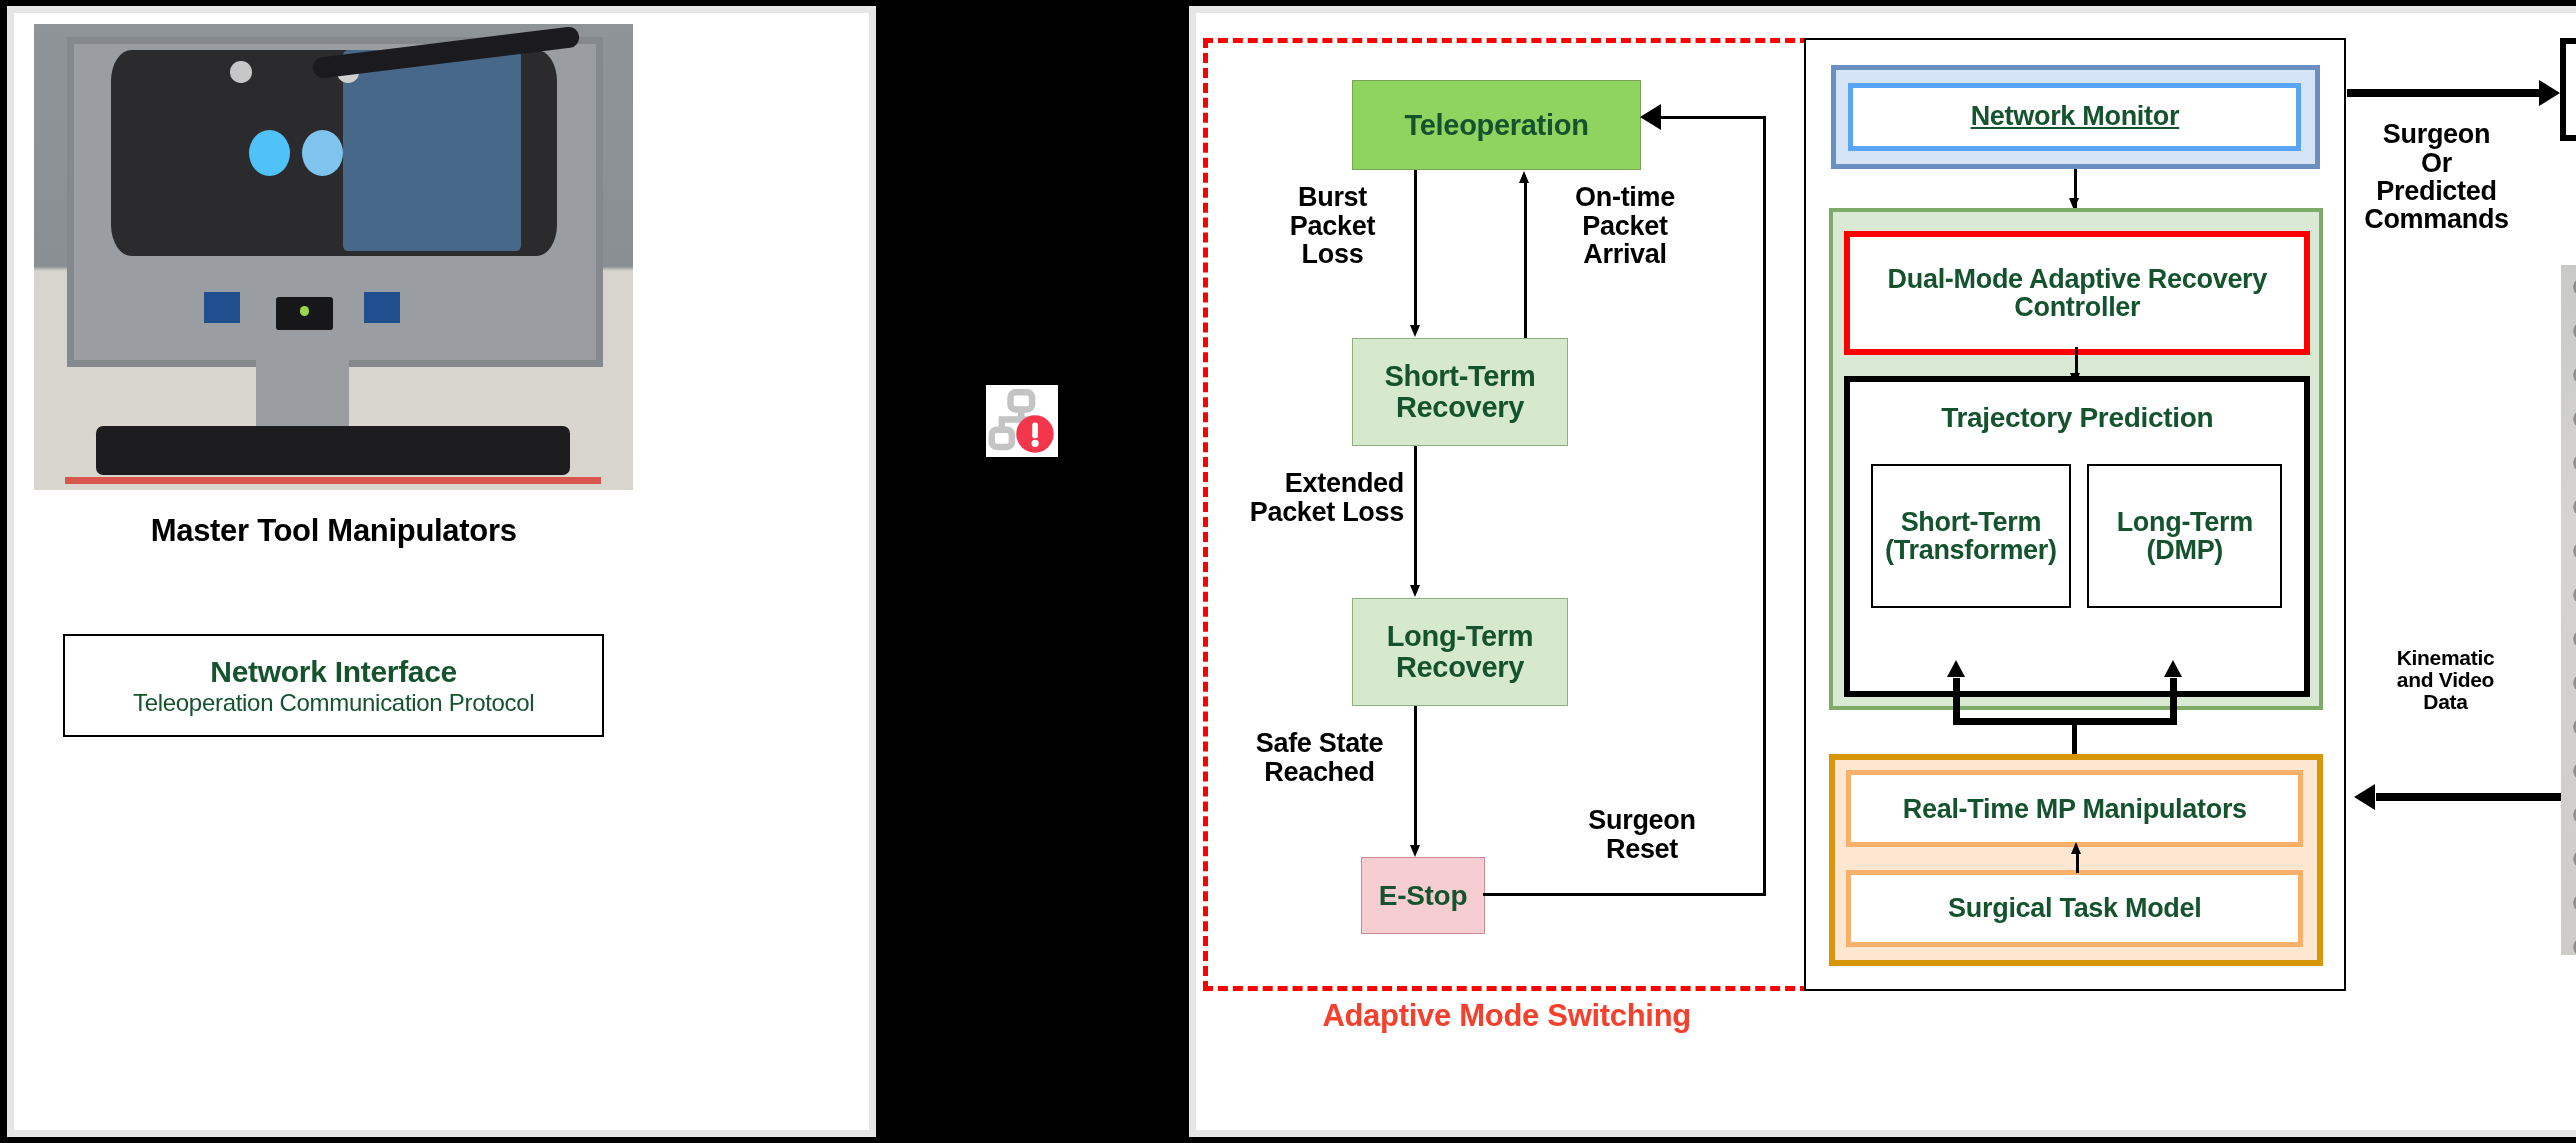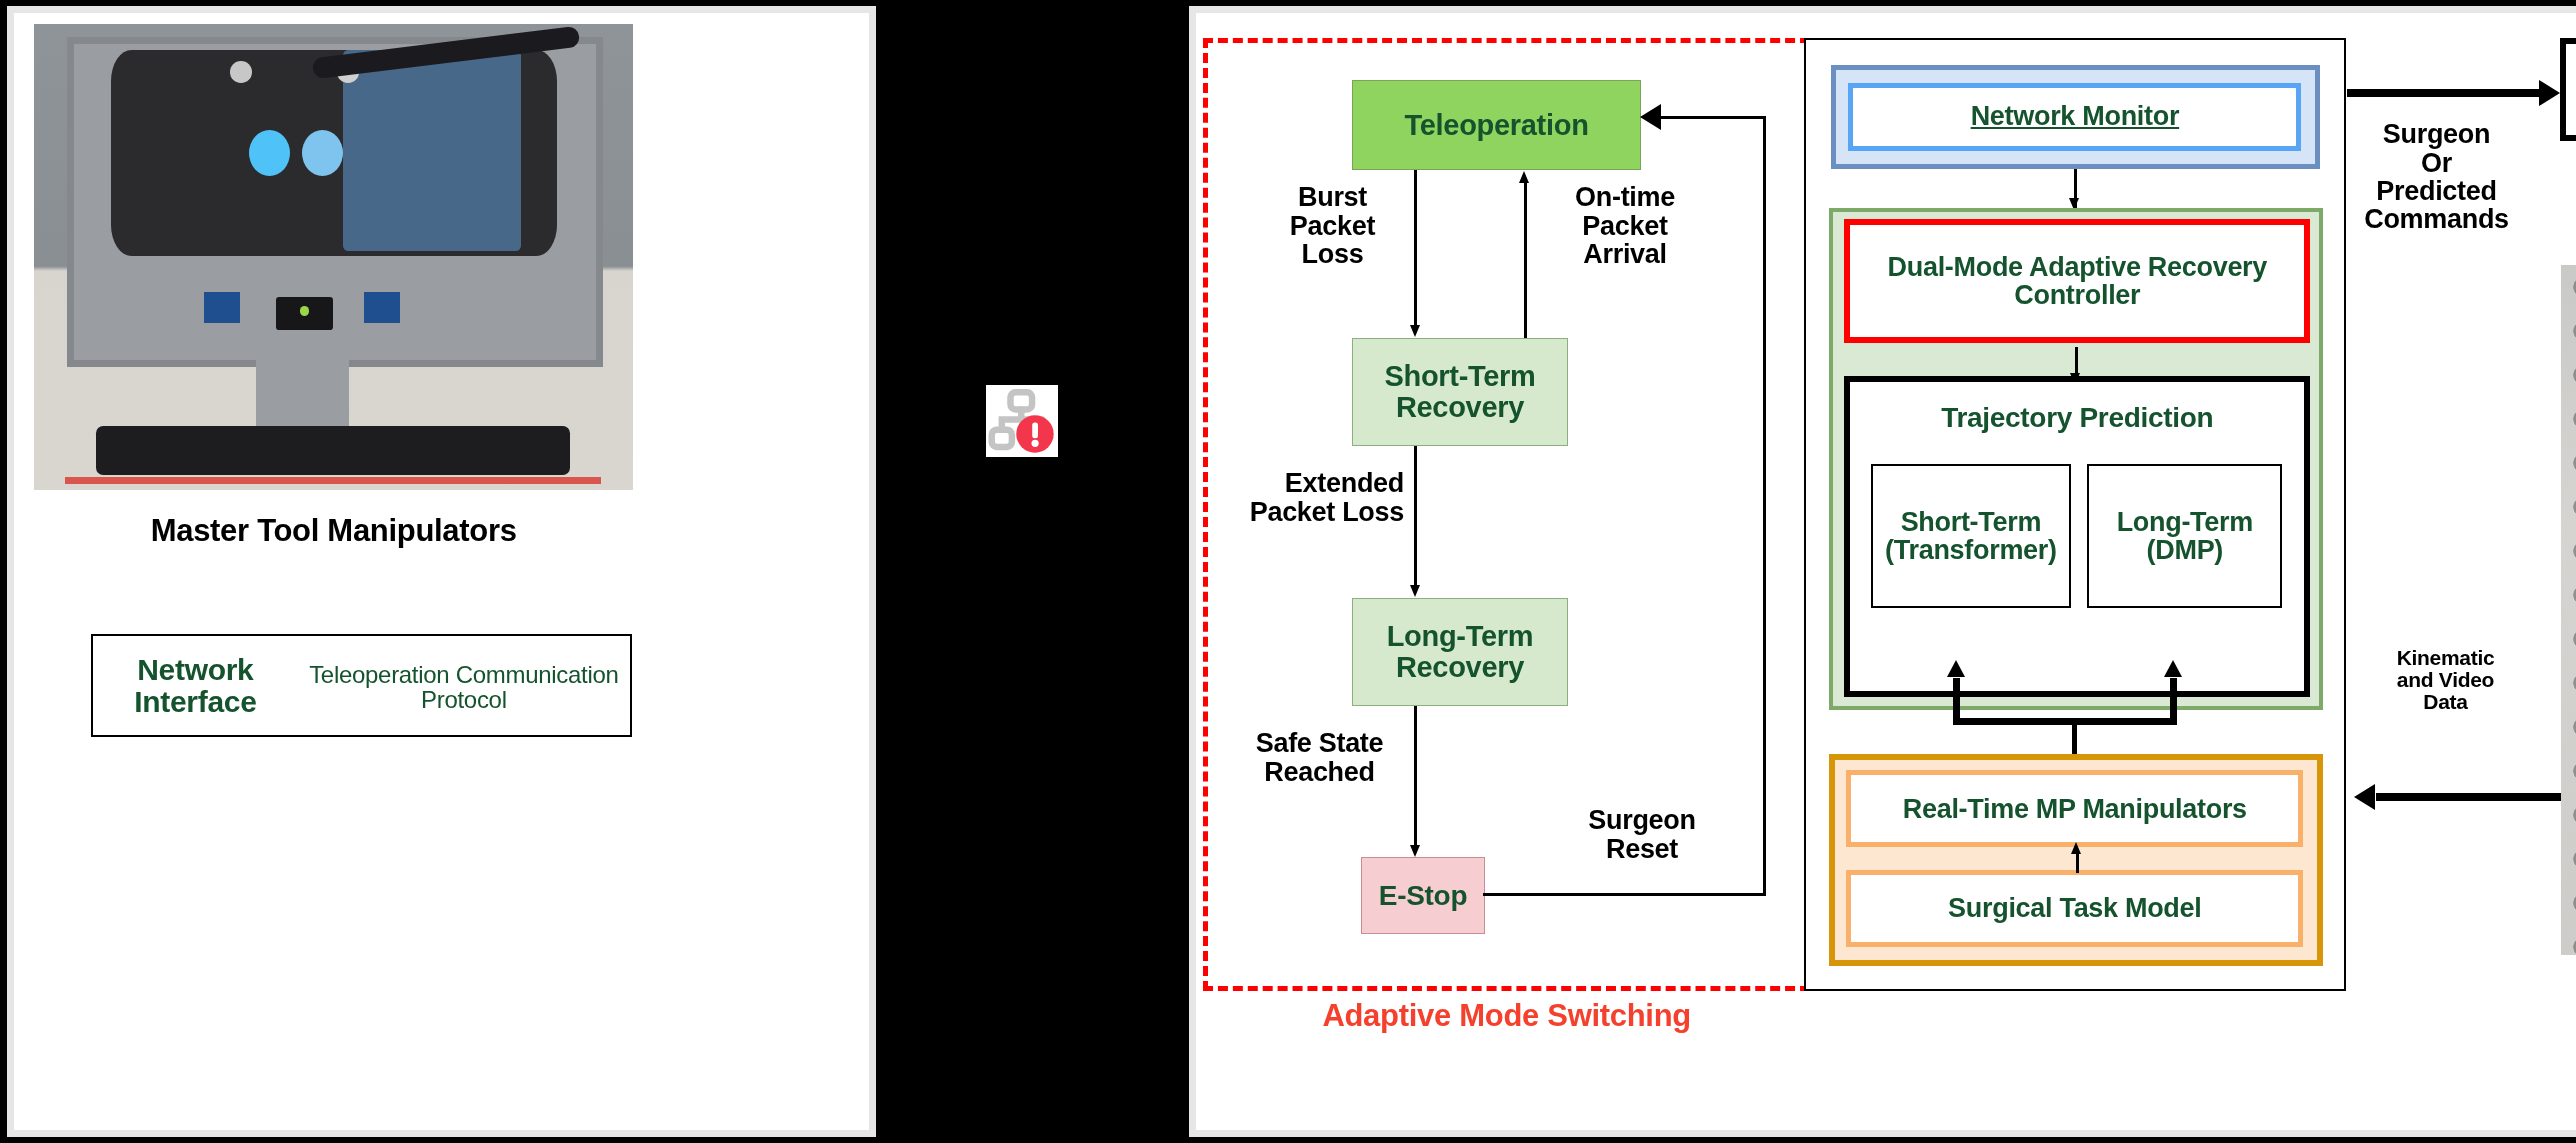--- a/index.html
+++ b/index.html
@@ -87,21 +87,21 @@
       <div style="position:absolute;left:330px;top:268px;width:36px;height:31px;background:#1f4f8f;"></div>
       <div style="position:absolute;left:242px;top:273px;width:57px;height:33px;background:#17171a;border-radius:3.1px;"></div>
       <div style="position:absolute;left:266px;top:282px;width:9.3px;height:9.3px;background:#9bd64a;border-radius:50%;"></div>
       <div style="position:absolute;left:222px;top:330px;width:93px;height:103px;background:#9a9ea2;"></div>
       <div style="position:absolute;left:62px;top:402px;width:474px;height:49px;background:#1d1d20;border-radius:7.2px;"></div>
       <div style="position:absolute;left:31px;top:453px;width:536px;height:6.2px;background:#d9564f;"></div>
     </div>
 
     <div class="cap" style="left:20px;top:502px;width:599px;font-size:31px;">Master Tool Manipulators</div>
 
-    <div class="box plainbox" style="left:49px;top:621px;width:541px;height:103px;flex-direction:row;margin-left:28px;">
+    <div class="box plainbox" style="left:49px;top:621px;width:541px;height:103px;flex-direction:column;">
       <div style="font-size:30px;font-weight:bold;">Network Interface</div>
       <div style="font-size:24px;font-weight:normal;margin-top:3.1px;">Teleoperation Communication Protocol</div>
     </div>
   </div>
 
   <div id="net-icon" style="left:986px;top:385px;width:72px;height:72px;">
     <svg viewBox="0 0 100 100" width="72" height="72" aria-hidden="true">
       <rect x="34" y="10" width="30" height="24" rx="7" fill="none" stroke="#c4c4c4" stroke-width="9"></rect>
       <rect x="8" y="62" width="28" height="24" rx="7" fill="none" stroke="#c4c4c4" stroke-width="9"></rect>
       <path d="M49 34 V48 H22 V62" fill="none" stroke="#c4c4c4" stroke-width="9" stroke-linecap="round"></path>
@@ -160,21 +160,21 @@
     <div class="frame frame-blue" style="left:635px;top:52px;width:489px;height:104px;">
       <div class="box inner-blue" style="left:12.4px;top:12.4px;width:453px;height:68px;font-size:27px;position:absolute;text-decoration:underline;">
         <span>Network Monitor</span>
       </div>
     </div>
     <div class="vline" style="left:878px;top:156px;width:3.1px;height:40px;"></div>
     <div class="arrow-d" style="left:873px;top:185px;"></div>
 
     <div class="frame frame-green" style="left:633px;top:195px;width:494px;height:502px;">
 
-      <div class="box inner-red" style="position:absolute;left:11.3px;top:7px;width:466px;height:124px;font-size:27px;padding:0 22px;">
+      <div class="box inner-red" style="position:absolute;left:11.3px;top:19px;width:466px;height:124px;font-size:27px;padding:0 22px;">
         <span>Dual-Mode Adaptive Recovery Controller</span>
       </div>
 
       <div class="vline" style="left:242px;top:135px;width:3.1px;height:37px;"></div>
       <div class="arrow-d" style="left:237px;top:161px;"></div>
 
       <div class="box thickbox" style="position:absolute;left:11.3px;top:164px;width:466px;height:321px;display:block;">
         <div style="position:absolute;left:0;top:20.6px;width:100%;text-align:center;font-size:28px;font-weight:bold;">Trajectory Prediction</div>
 
         <div class="box plainbox" style="left:20.6px;top:82px;width:200px;height:144px;font-size:27px;">

